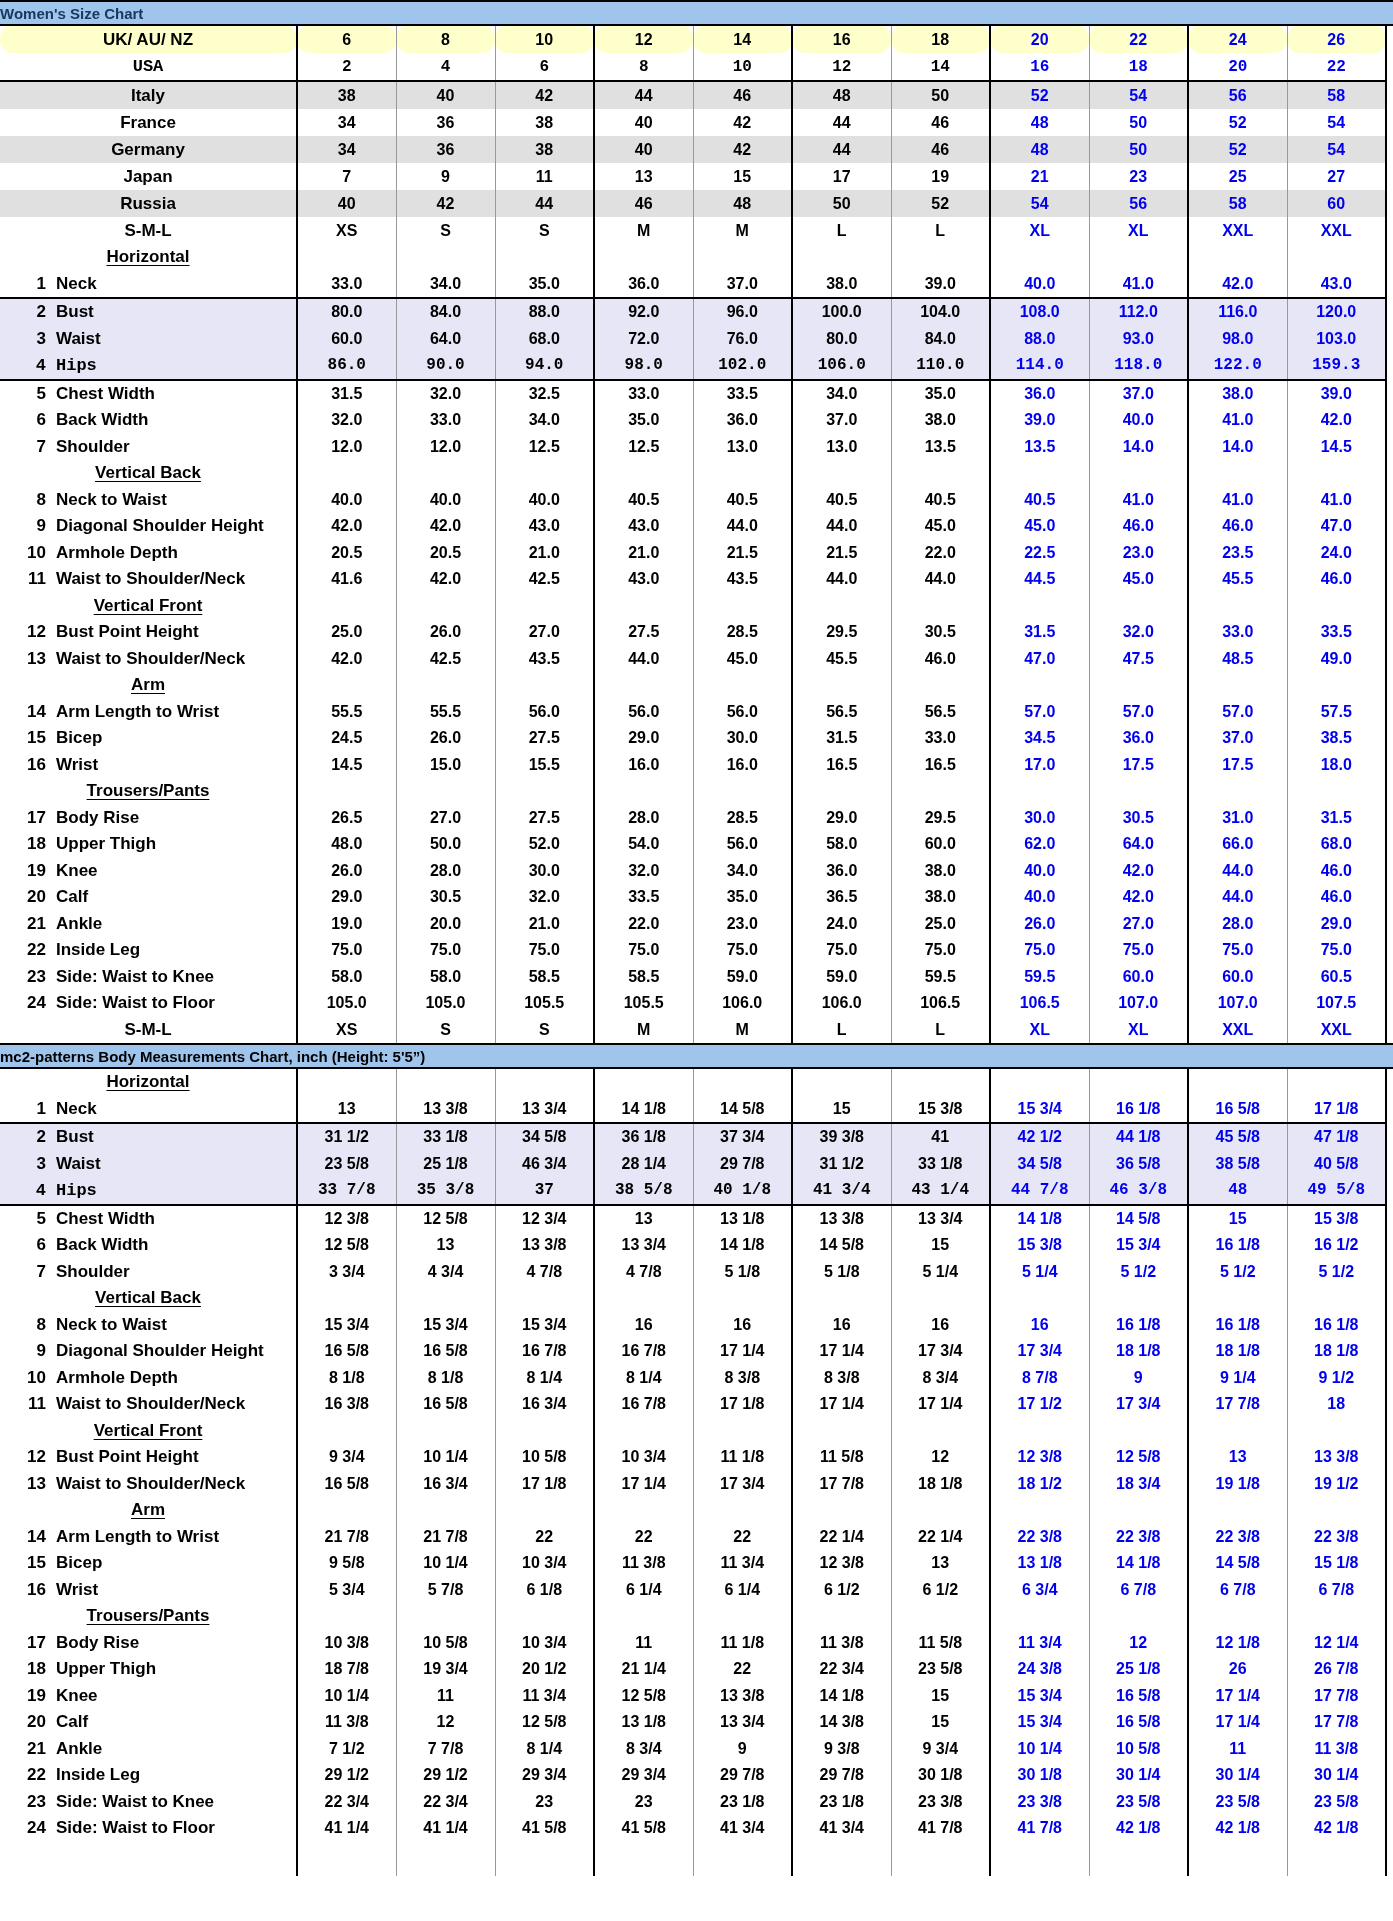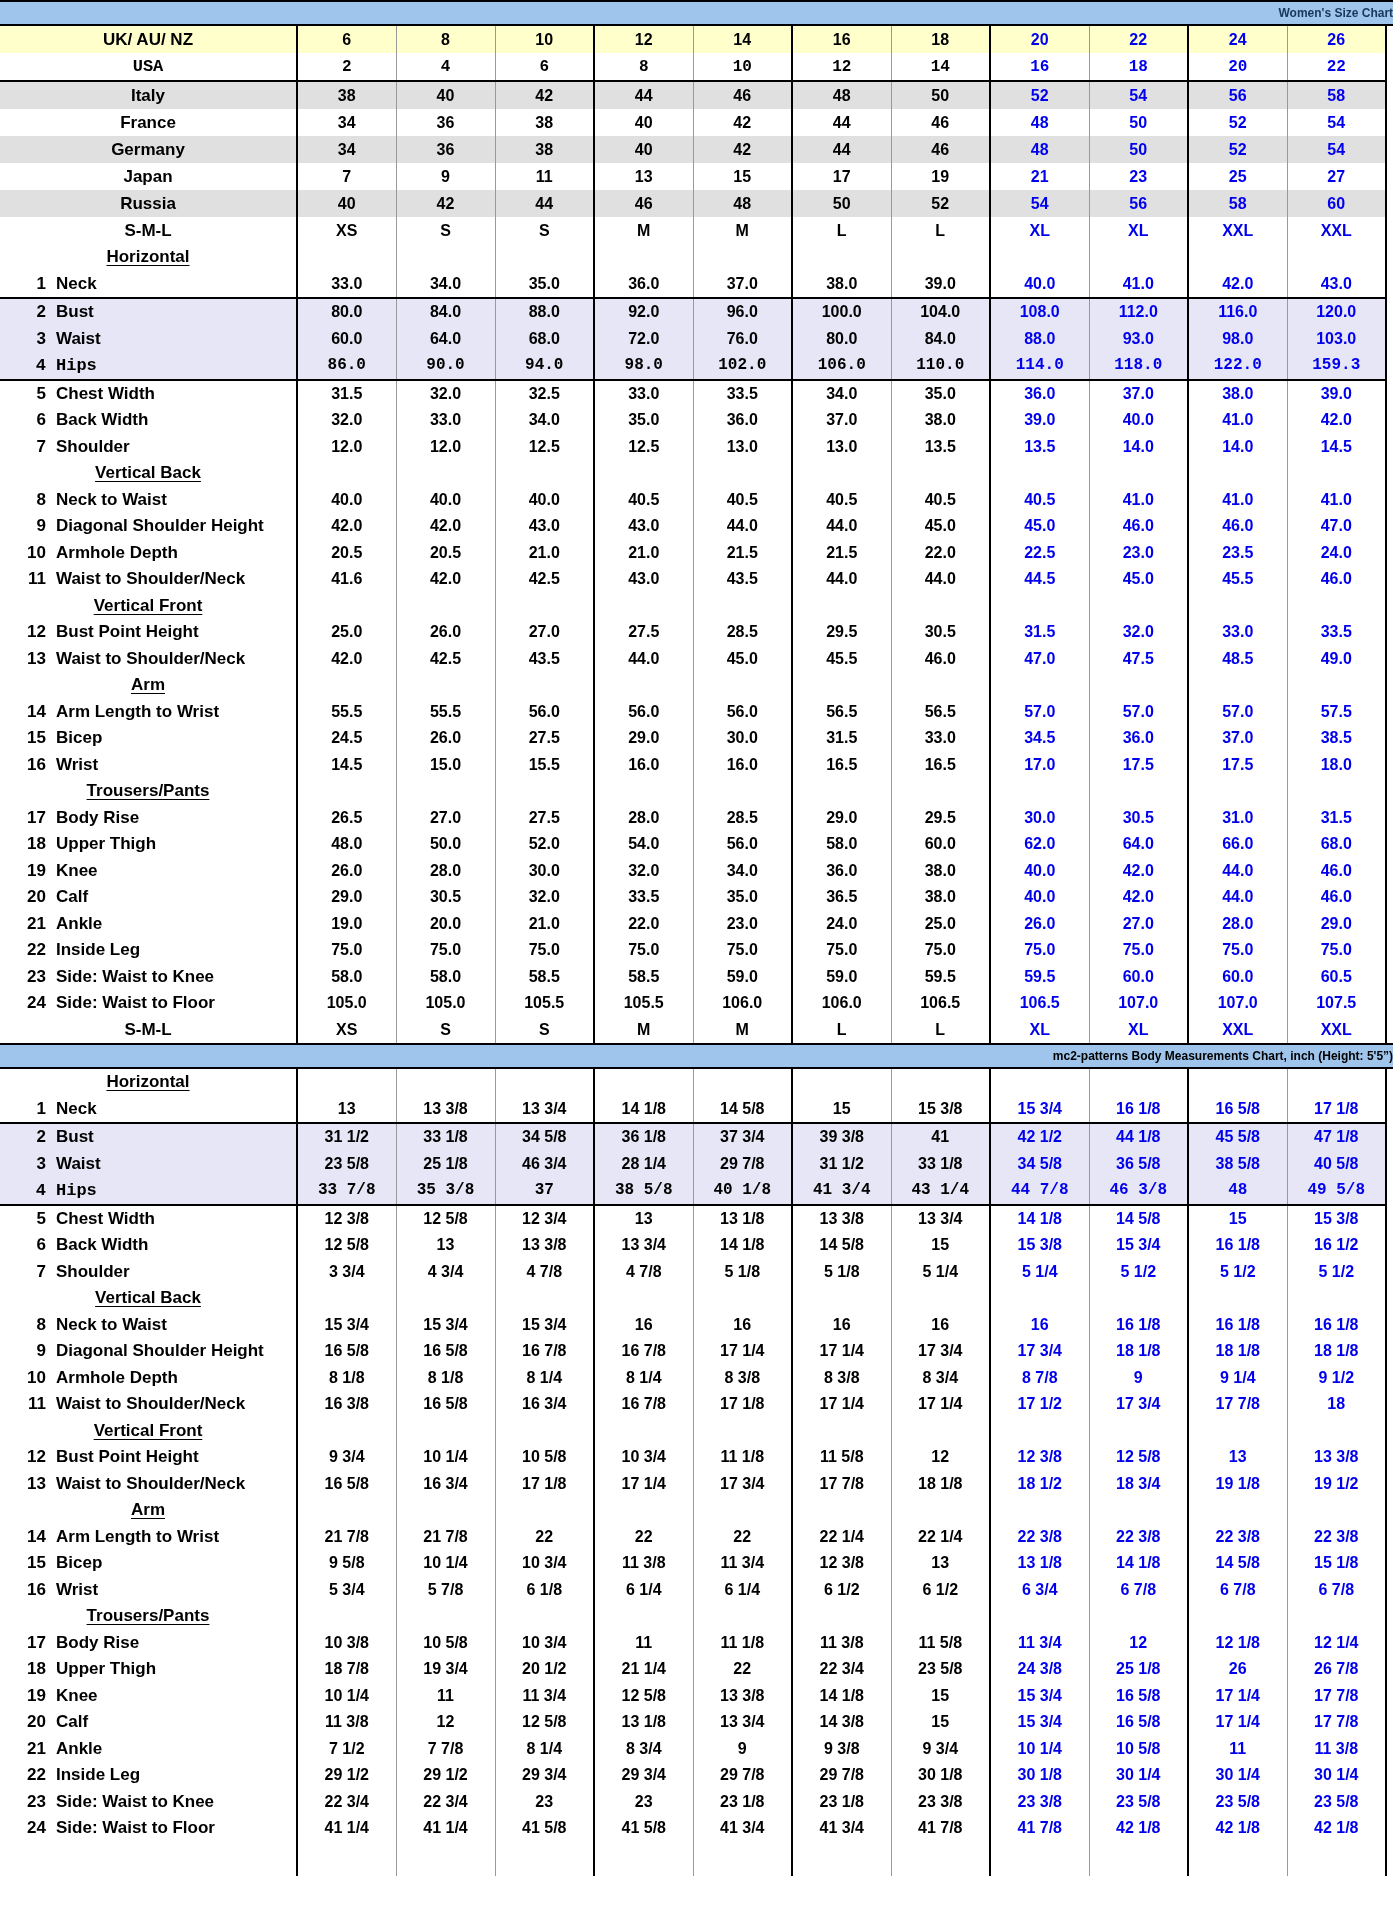--- a/index.html
+++ b/index.html
@@ -6,35 +6,35 @@
     --band:#9FC5EC; --band-text:#17375D; --yellow:#FFFFCC; --gray:#E0E0E0;
     --lav:#E6E6F6; --blue:#0000EE; --gg:#999999; --gb:#000000;
   }
   html,body{margin:0;padding:0;background:#fff;}
   .page{width:1393px;height:1921px;background:#fff;overflow:hidden;
         font-family:"Liberation Sans",sans-serif;font-weight:700;}
   table{border-collapse:collapse;table-layout:fixed;width:1393px;}
   td{padding:0;overflow:hidden;white-space:nowrap;vertical-align:middle;
      font-weight:700;color:#000;}
   tr.band td.bandcell{background:var(--band);border-top:2px solid var(--gb);
-     border-bottom:2px solid var(--gb);text-align:right;font-size:12px;height:22px;}
+     border-bottom:2px solid var(--gb);text-align:left;font-size:15px;height:22px;}
   tr.band td.bandcell.navy{color:var(--band-text);}
   tr.conv td{height:27px;}
   tr.r td{height:26.5px;}
   tr.stub td{height:34px;}
   td.lab{border-right:2px solid var(--gb);font-size:17px;text-align:left;}
   td.lab.c{text-align:center;}
   td.lab .num{display:inline-block;width:46px;text-align:right;margin-right:10px;}
   td.lab .hd{display:block;text-align:center;text-decoration:underline;
      text-underline-offset:3px;}
   td.v{border-right:1px solid var(--gg);text-align:center;font-size:16px;}
   td.v.ge{border-right:2px solid var(--gb);}
   td.v.blu{color:var(--blue);}
   td.e{border:none;background:#fff;}
-  tr.y td:not(.e){background:var(--yellow);}
+  tr.y td:not(.e){background:var(--yellow);border-radius:13px;}
   tr.g td:not(.e){background:var(--gray);}
   tr.hl td:not(.e){background:var(--lav);}
   tr.bt td:not(.e){border-top:2px solid var(--gb);}
   tr.bb td:not(.e){border-bottom:2px solid var(--gb);font-family:Liberation Mono, monospace;}
 </style>
 </head>
 <body>
 
 <div class="page">
   <table>

